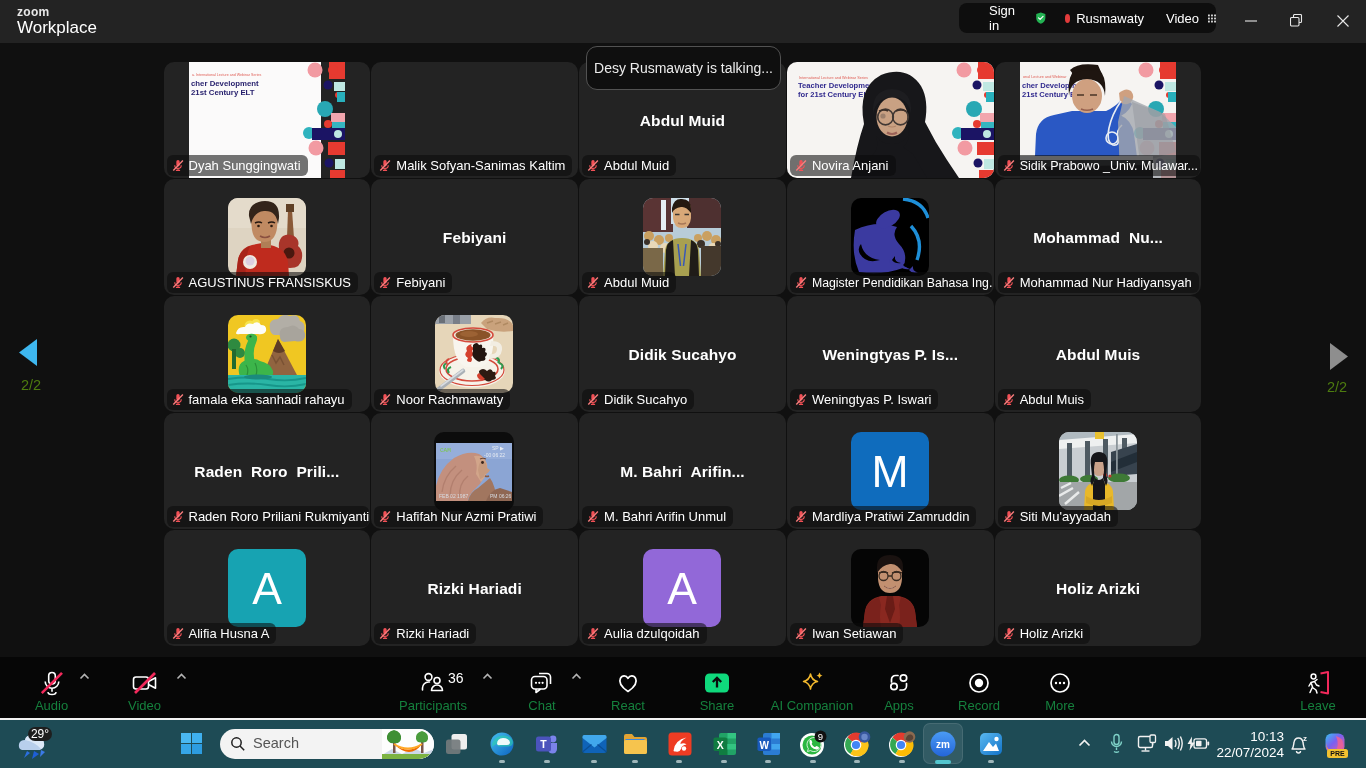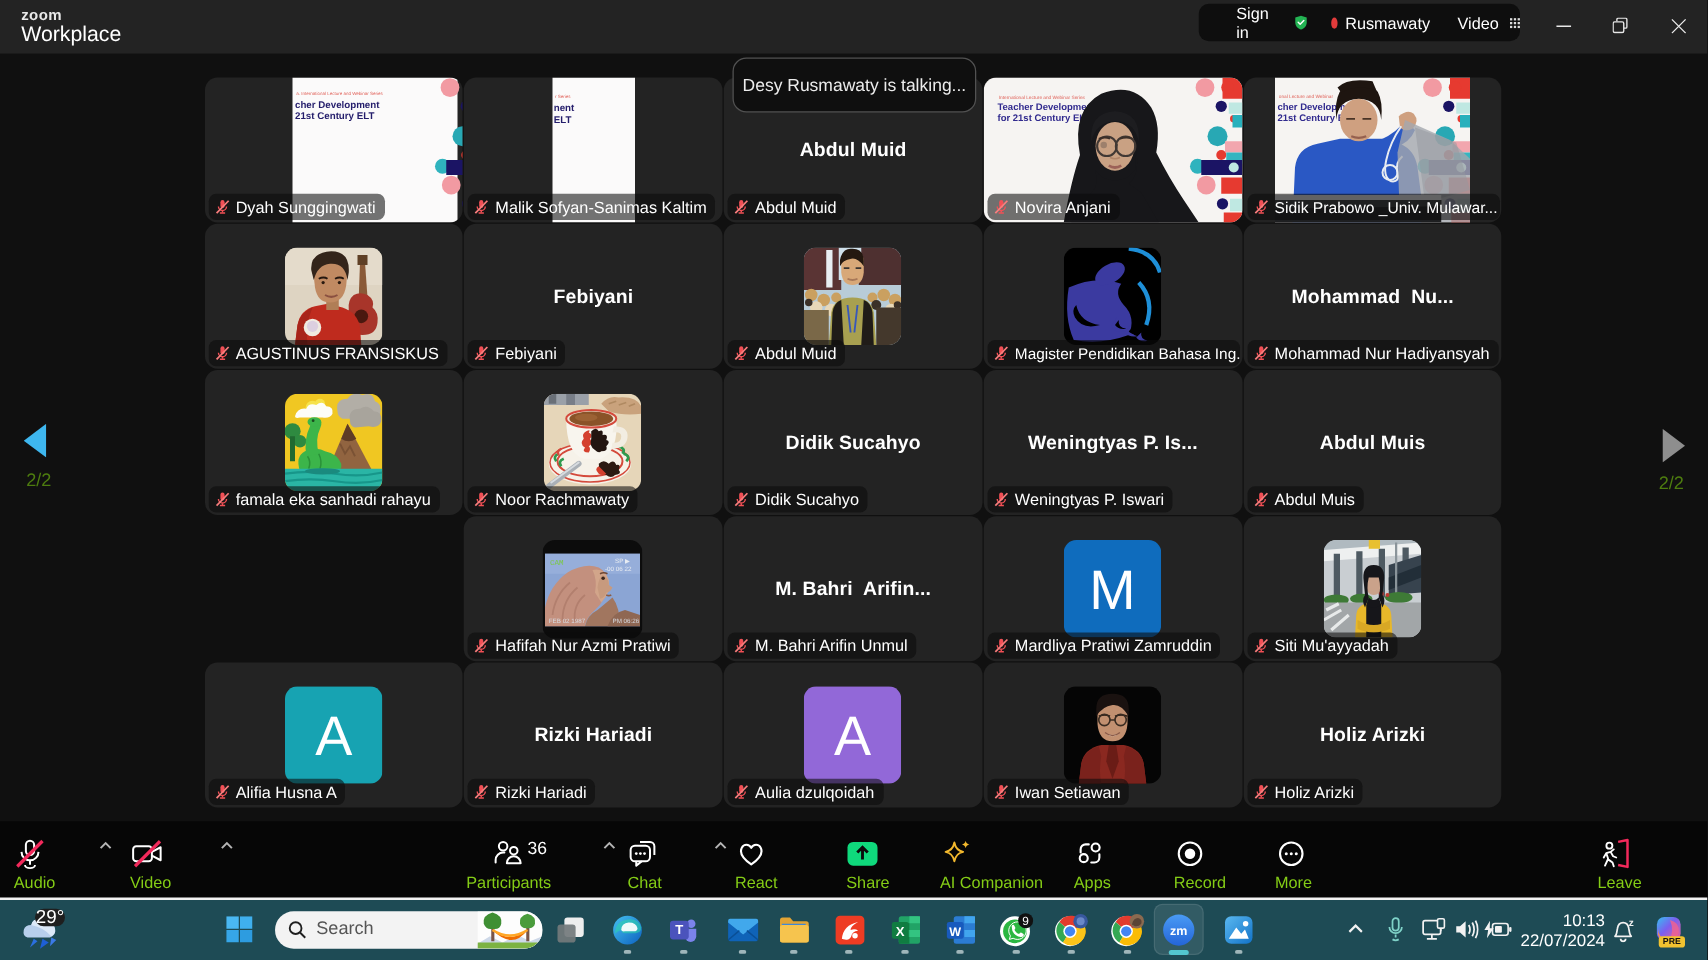--- a/index.html
+++ b/index.html
@@ -20,21 +20,21 @@
 .nlabel svg { margin-right:4px; flex:none; }
 .cname { position:absolute; left:0; right:0; top:50%; margin-top:-8px; text-align:center; font-weight:bold; font-size:15.5px; color:#fff; letter-spacing:0.1px; }
 .avatar { position:absolute; left:64px; top:19px; width:78px; height:78px; border-radius:10px; overflow:hidden; }
 .vid { position:absolute; top:0; height:116px; }
 
 #tooltip { position:absolute; left:586px; top:2.5px; width:195px; height:44px; background:#0f0f0f; border:1px solid #525252; border-radius:11px; color:#ececec; font-size:14px; display:flex; align-items:center; justify-content:center; z-index:20; }
 
 .pager { position:absolute; color:#4d7c0f; font-size:14.5px; }
 
 #toolbar { position:absolute; left:0; top:657px; width:1366px; height:61px; background:#060606; }
-.tbitem { position:absolute; top:5px; text-align:left; color:#84cc16; font-size:13px; }
+.tbitem { position:absolute; top:5px; text-align:center; color:#15803d; font-size:13px; }
 .tbitem .lbl { margin-top:-1px; }
 .caret { position:absolute; top:16px; }
 
 #taskline { position:absolute; left:0; top:718px; width:1366px; height:2px; background:#f2f2f2; }
 #taskbar { position:absolute; left:0; top:720px; width:1366px; height:48px; background:#1e4b55; }
 .tico { position:absolute; top:10px; width:28px; height:28px; display:flex; align-items:center; justify-content:center; }
 .trun { position:absolute; top:40px; width:6px; height:3px; border-radius:2px; background:#9fb6ba; }
 #searchbox { position:absolute; left:220px; top:9px; width:214px; height:30px; background:#f3f3f3; border-radius:15px; overflow:hidden; }
 .trayico { position:absolute; top:14px; }
 </style>
@@ -114,42 +114,35 @@
             <circle cx="12" cy="86" r="7.5" fill="#f29aa2"></circle>
             <rect x="24" y="80" width="17" height="13" fill="#e63a30"></rect>
             <circle cx="25" cy="101" r="4.5" fill="#1b1464"></circle>
             <rect x="31" y="97" width="10" height="10" fill="#bfe8e2"></rect>
             <rect x="26" y="108" width="15" height="9" fill="#e63a30"></rect>
           </g>
     </defs>
       </svg>
 
     <div class="tile" style="left:163.5px; top:19px; width:206.8px; height:116px;">
-      <div class="vid" style="left:25.5px; width:132px; background:#fbfafa;margin-left:45px;">
+      <div class="vid" style="left:25.5px; width:132px; background:#fbfafa;">
         <svg width="156" height="116" viewBox="0 0 156 116">
           <text x="3" y="14" font-size="3.6" fill="#e06058">a.  International Lecture and Webinar  Series</text>
           <text x="2" y="24" font-size="7.8" font-weight="bold" fill="#241d6b">cher Development</text>
           <text x="2" y="33" font-size="7.8" font-weight="bold" fill="#241d6b">21st Century ELT</text>
           <g transform="translate(115,0)">
               <use href="#slidedots"></use>
             </g>
         </svg>
       </div>
       <div class="nlabel"><svg width="14" height="15" viewBox="0 0 16 16">
             <use href="#micmute"></use>
           </svg>Dyah Sunggingwati</div>
     </div>
     <div class="tile" style="left:371.3px; top:19px; width:206.8px; height:116px;">
-      <div class="vid" style="left:70.4px; width:66.3px; background:#fbfafa;">
-        <svg width="66" height="116" viewBox="0 0 66 116">
-          <text x="2" y="16" font-size="3.6" fill="#e06058">r  Series</text>
-          <text x="1" y="27" font-size="7.8" font-weight="bold" fill="#241d6b">nent</text>
-          <text x="1" y="36" font-size="7.8" font-weight="bold" fill="#241d6b">ELT</text>
-        </svg>
-      </div>
       <div class="nlabel"><svg width="14" height="15" viewBox="0 0 16 16">
             <use href="#micmute"></use>
           </svg>Malik Sofyan-Sanimas Kaltim</div>
     </div>
     <div class="tile" style="left:579.1px; top:19px; width:206.8px; height:116px;">
       <div class="cname">Abdul Muid</div>
       <div class="nlabel"><svg width="14" height="15" viewBox="0 0 16 16">
             <use href="#micmute"></use>
           </svg>Abdul Muid</div>
     </div>
@@ -379,20 +372,26 @@
             <use href="#micmute"></use>
           </svg>Weningtyas P. Iswari</div>
     </div>
     <div class="tile" style="left:994.7px; top:253px; width:206.8px; height:116px;">
       <div class="cname">Abdul Muis</div>
       <div class="nlabel"><svg width="14" height="15" viewBox="0 0 16 16">
             <use href="#micmute"></use>
           </svg>Abdul Muis</div>
     </div>
 
+    <div class="tile" style="left:163.5px; top:370px; width:206.8px; height:116px;">
+      <div class="cname">Raden&nbsp; Roro&nbsp; Prili...</div>
+      <div class="nlabel"><svg width="14" height="15" viewBox="0 0 16 16">
+            <use href="#micmute"></use>
+          </svg>Raden Roro Priliani Rukmiyanti</div>
+    </div>
     <div class="tile" style="left:371.3px; top:370px; width:206.8px; height:116px;">
       <div class="avatar" style="width:80px; height:79px; left:63px;"><svg width="80" height="79" viewBox="0 0 80 79">
         <rect width="80" height="79" fill="#0c0c0c"></rect>
         <rect x="2" y="11" width="76" height="58" fill="#8ba5d4"></rect>
         <rect x="2" y="11" width="76" height="16" fill="#96aeda"></rect>
         <path d="M2 69 L2 54 Q6 36 20 26 Q34 18 45 22 Q53 26 52 36 Q51 48 42 56 Q35 62 34 69 Z" fill="#c3907e"></path>
         <path d="M8 60 Q10 44 22 34 M16 64 Q16 48 28 38 M26 66 Q24 52 34 44" stroke="#b27f6e" stroke-width="1.4" fill="none"></path>
         <path d="M40 24 Q50 22 53 32 Q55 42 47 50 L42 42 Q44 32 40 24 Z" fill="#d2a58a"></path>
         <path d="M48 28 Q53 30 53 36 L56 38 Q54 42 51 42 Q50 46 46 47 L44 38 Q45 30 48 28 Z" fill="#c79a7e"></path>
         <circle cx="48.5" cy="30.5" r="1.4" fill="#3a251c"></circle>
@@ -631,21 +630,21 @@
   </div>
   <div id="taskline"></div>
   <div id="taskbar">
     <svg style="position:absolute; left:17px; top:10px;" width="32" height="30" viewBox="0 0 32 30">
       <path d="M5 20 Q1 19 2 14 Q3 10 8 10 Q9 5 15 5 Q20 5 21 9 Q26 8 27 13 Q28 18 23 20 Z" fill="#b8cfec"></path>
       <path d="M8 10 Q9 5 15 5 Q20 5 21 9 Q26 8 27 13 Q28 17 24 19 Q18 12 8 10 Z" fill="#dce9f8"></path>
       <path d="M10 21 L7 28 L13 23 Z" fill="#2b6fe0"></path>
       <path d="M17 21 L15 29 L22 24 Z" fill="#1e5fd6"></path>
       <path d="M24 20 L23 27 L28 22 Z" fill="#3b7ae8"></path>
     </svg>
-    <div style="position:absolute; left:28px; top:7px; width:24px; height:14px; background:#1e1e1e; border-radius:7px; color:#fff; font-size:15px; text-align:center; line-height:14px;">29°</div>
+    <div style="position:absolute; left:28px; top:7px; width:24px; height:14px; background:#1e1e1e; border-radius:7px; color:#fff; font-size:12px; text-align:center; line-height:14px;">29°</div>
     <svg style="position:absolute; left:181px; top:13px;" width="21" height="21" viewBox="0 0 21 21">
         <rect x="0" y="0" width="10" height="10" fill="#4ab8f2"></rect>
         <rect x="11" y="0" width="10" height="10" fill="#3fb0ee"></rect>
         <rect x="0" y="11" width="10" height="10" fill="#36a6e8"></rect>
         <rect x="11" y="11" width="10" height="10" fill="#2d9ce0"></rect>
       </svg>
     <div id="searchbox">
       <svg style="position:absolute; left:10px; top:7px;" width="16" height="16" viewBox="0 0 16 16" fill="none">
           <circle cx="6.5" cy="6.5" r="4.7" stroke="#1f1f1f" stroke-width="1.5"></circle>
           <line x1="10" y1="10" x2="14.2" y2="14.2" stroke="#1f1f1f" stroke-width="1.5"></line>

